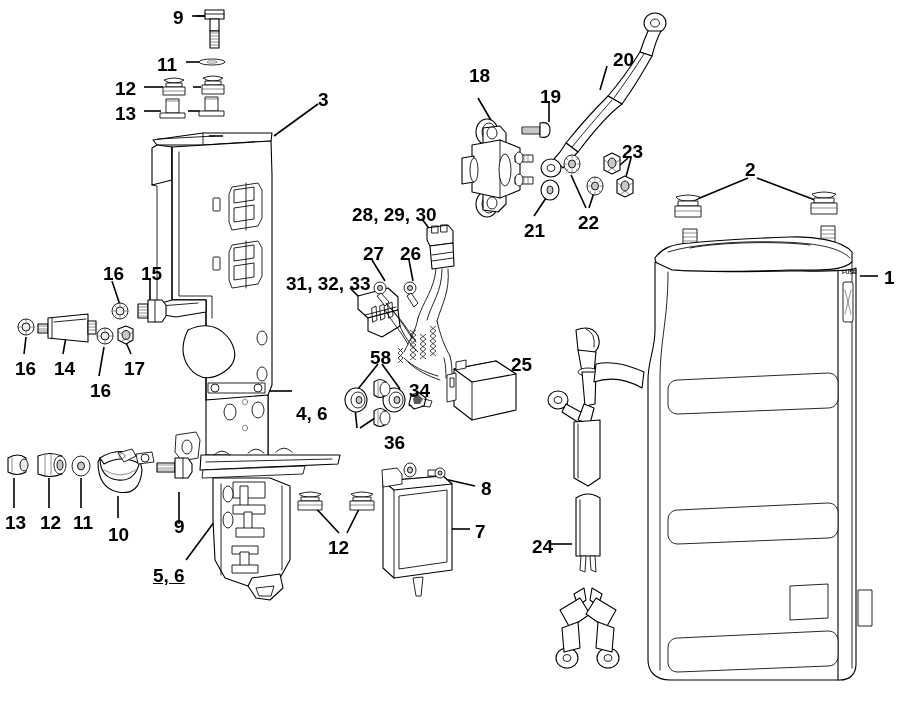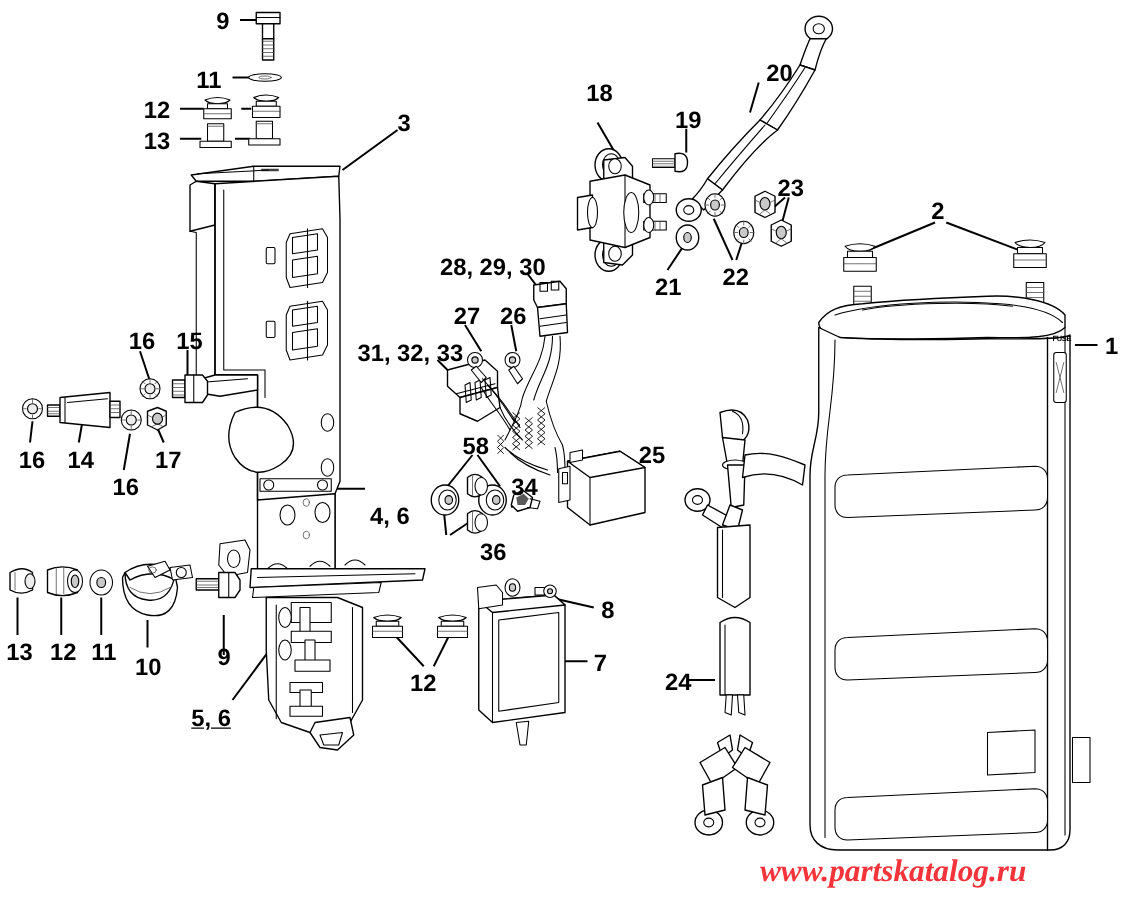--- a/index.html
+++ b/index.html
@@ -620,15 +620,14 @@
   <div class="callout" style="left:400px; top:244px;text-align:center;">26</div>
   <div class="callout" style="left:363px; top:244px;">27</div>
   <div class="callout" style="left:352px; top:205px;">28, 29, 30</div>
   <div class="callout" style="left:286px; top:274px;">31, 32, 33</div>
   <div class="callout" style="left:409px; top:381px;">34</div>
   <div class="callout" style="left:370px; top:348px;">58</div>
   <div class="callout" style="left:348px; top:433px;margin-left:36px;">36</div>
 
   <div style="position:absolute; left:842px; top:269px; font-family:'Liberation Sans',sans-serif; font-size:6px; font-weight:bold; color:#000; letter-spacing:-0.3px;">FUSE</div>
 
-  <div class="watermark">www.partskatalog.ru</div>
 
 </div>
 
 </body></html>

